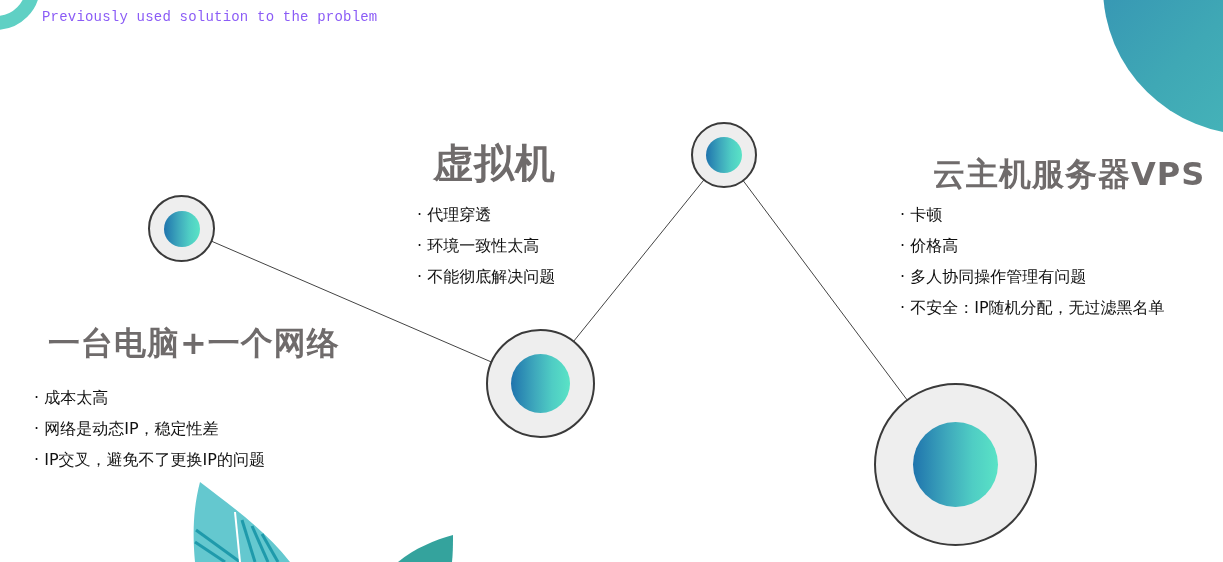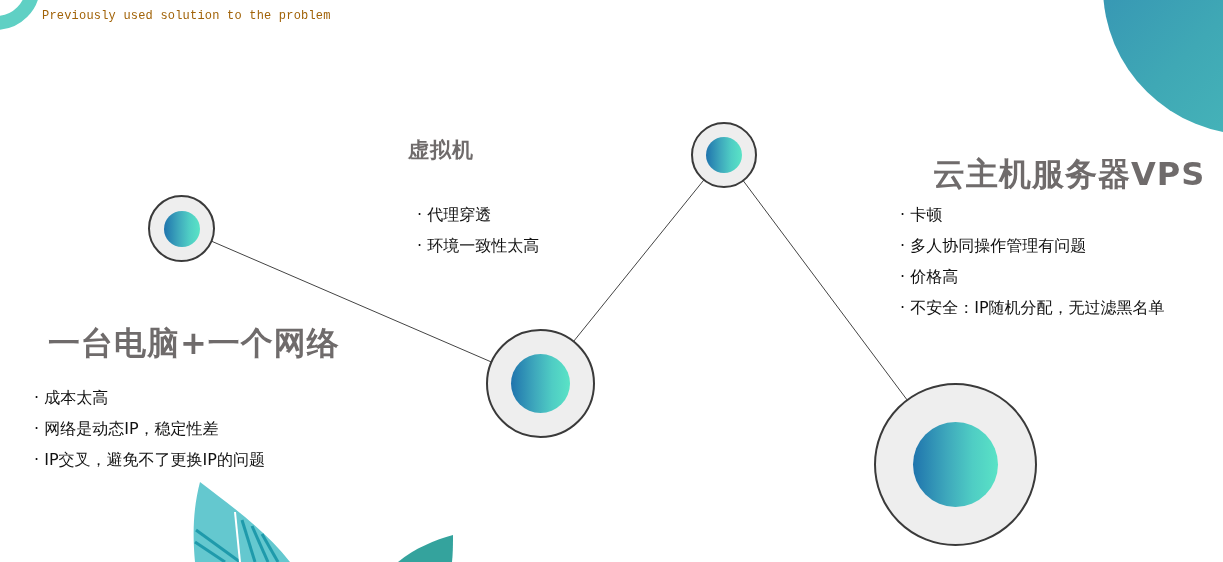--- a/index.html
+++ b/index.html
@@ -4,21 +4,21 @@
   <style>
     html, body { margin: 0; padding: 0; }
     body {
       width: 1223px; height: 562px; position: relative; overflow: hidden;
       background: #ffffff;
       font-family: "DejaVu Sans", "Liberation Sans", sans-serif;
     }
     .subtitle {
       position: absolute; left: 42px; top: 9px;
       font-family: "Liberation Mono", "DejaVu Sans Mono", monospace;
-      font-size: 12px; color: #a16207; letter-spacing: 0.2px;
+      font-size: 14px; color: #8b5cf6; letter-spacing: 0.2px;
     }
     .ring-tl {
       position: absolute; left: -48px; top: -58px; width: 60px; height: 60px;
       border-radius: 50%; border: 14px solid #4ec3bf;
       border-color: #5fd0c4;
     }
     .blob-tr {
       position: absolute; left: 1103px; top: -160px; width: 300px; height: 295px;
       border-radius: 50%;
       background: linear-gradient(135deg, #2f86b3 0%, #3fa8b5 50%, #4dc2bd 100%);
@@ -74,31 +74,32 @@
   <div class="core" style="width:85px;height:85px;"></div>
 </div>
 
 <div class="heading" style="left:27px;top:322px;font-size:32px;margin-left:21px;">一台电脑+一个网络</div>
 <ul class="list" style="left:34px;top:382px;">
   <li>成本太高</li>
   <li>网络是动态IP，稳定性差</li>
   <li>IP交叉，避免不了更换IP的问题</li>
 </ul>
 
-<div class="heading" style="left:408px;top:136px;font-size:21px;text-align:center;">虚拟机</div>
+<div class="heading" style="left:433px;top:136px;font-size:40px;text-align:center;">虚拟机</div>
 <ul class="list" style="left:417px;top:199px;">
   <li>代理穿透</li>
   <li>环境一致性太高</li>
+  <li>不能彻底解决问题</li>
 </ul>
 
 <div class="heading" style="left:897px;top:153px;font-size:32px;margin-left:36px;">云主机服务器VPS</div>
 <ul class="list" style="left:900px;top:199px;">
   <li>卡顿</li>
+  <li>价格高</li>
   <li>多人协同操作管理有问题</li>
-  <li>价格高</li>
   <li>不安全：IP随机分配，无过滤黑名单</li>
 </ul>
 
 <svg class="leaf1" width="120" height="92">
   <path d="M20,12 C50,35 85,60 110,92 L15,92 C12,60 14,35 20,12 Z" fill="#64c8cf"></path>
   <line x1="16" y1="60" x2="60" y2="92" stroke="#1f9aab" stroke-width="3"></line>
   <line x1="15" y1="72" x2="45" y2="92" stroke="#1f9aab" stroke-width="3"></line>
   <line x1="55" y1="42" x2="60" y2="92" stroke="#ffffff" stroke-width="2"></line>
   <line x1="62" y1="50" x2="75" y2="92" stroke="#1f9aab" stroke-width="3"></line>
   <line x1="72" y1="56" x2="88" y2="92" stroke="#1f9aab" stroke-width="3"></line>

